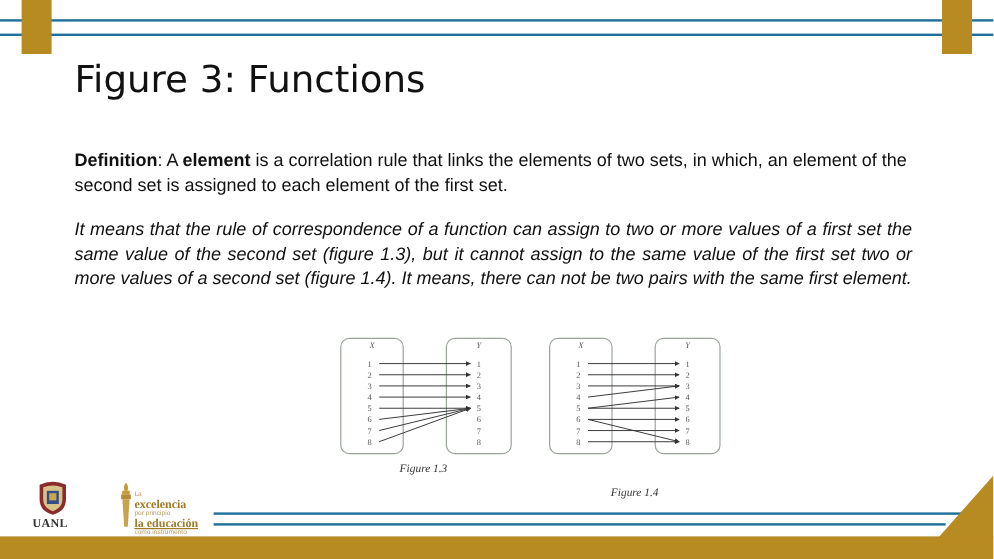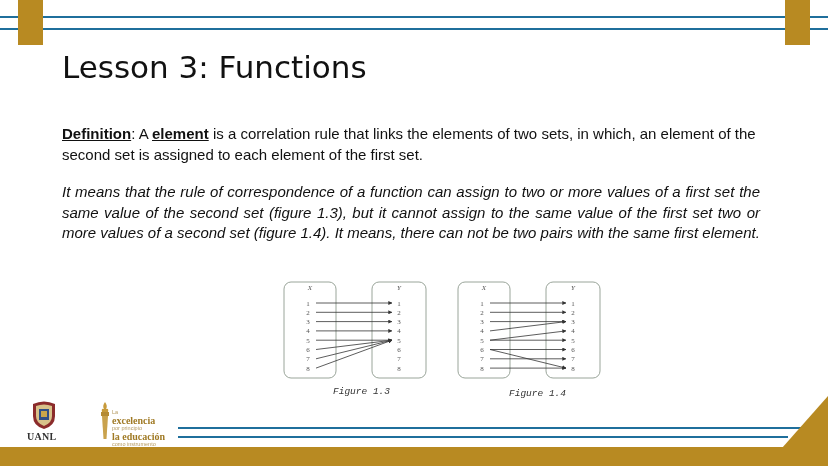--- a/index.html
+++ b/index.html
@@ -15,26 +15,26 @@
     position: absolute; left: 62px; top: 49px;
     font-family: "DejaVu Sans", sans-serif;
     font-size: 31px; color: #111; letter-spacing: 0px;
     white-space: nowrap;
   }
   .para {
     position: absolute; left: 62px; width: 698px;
     font-size: 15px; line-height: 20.5px; color: #111;
   }
   .para.justify { text-align: justify; font-style: italic; }
-  .para b { font-weight: bold; text-decoration: underline; }
+  .para b { font-weight: bold; }
   .figure { position: absolute; }
   .figure svg { display: block; }
   .caption {
     position: absolute; font-size: 9.5px; font-style: italic; color: #333;
-    font-family: Liberation Mono, monospace; white-space: nowrap;
+    font-family: Liberation Serif, serif; white-space: nowrap;
   }
   .uanl-crest {
     position: absolute; left: 30px; top: 400px; width: 28px; height: 30px;
   }
   .uanl-text {
     position: absolute; left: 27px; top: 431px; font-family: Liberation Serif, serif;
     font-size: 10px; font-weight: bold; color: #333; letter-spacing: 0.3px;
   }
   .torch { position: absolute; left: 98px; top: 401px; width: 14px; height: 40px; }
   .motto {
@@ -45,21 +45,21 @@
   .motto .big { font-size: 10px; font-weight: bold; color: #a07a25; }
 </style>
 </head>
 <body>
 
 <div class="hline" style="left:0;top:16px;width:828px;"></div>
 <div class="hline" style="left:0;top:28px;width:828px;"></div>
 <div class="gold" style="left:18px;top:0;width:25px;height:45px;"></div>
 <div class="gold" style="left:785px;top:0;width:25px;height:45px;"></div>
 
-<div class="title">Lesson 3: Functions</div>
+<div class="title">Figure 3: Functions</div>
 
 <div class="para" style="top:124px;">
   <b>Definition</b><span>: A </span><b>element</b><span> is a correlation rule that links the elements of two sets, in which, an element of the second set is assigned to each element of the first set.</span>
 </div>
 
 <div class="para justify" style="top:182px;">It means that the rule of correspondence of a function can assign to two or more values of a first set the same value of the second set (figure 1.3), but it cannot assign to the same value of the first set two or more values of a second set (figure 1.4). It means, there can not be two pairs with the same first element.</div>
 
 <div class="figure" style="left:282px;top:280px;">
   <svg id="fig0" width="148" height="100">
       <defs>
@@ -131,40 +131,40 @@
       <line x1="34" y1="41.6" x2="110" y2="41.6" stroke="#333" stroke-width="0.8" marker-end="url(#ah1)"></line>
       <line x1="34" y1="50.900000000000006" x2="110" y2="41.6" stroke="#333" stroke-width="0.8" marker-end="url(#ah1)"></line>
       <line x1="34" y1="60.2" x2="110" y2="50.900000000000006" stroke="#333" stroke-width="0.8" marker-end="url(#ah1)"></line>
       <line x1="34" y1="60.2" x2="110" y2="60.2" stroke="#333" stroke-width="0.8" marker-end="url(#ah1)"></line>
       <line x1="34" y1="69.5" x2="110" y2="69.5" stroke="#333" stroke-width="0.8" marker-end="url(#ah1)"></line>
       <line x1="34" y1="69.5" x2="110" y2="88.10000000000001" stroke="#333" stroke-width="0.8" marker-end="url(#ah1)"></line>
       <line x1="34" y1="78.80000000000001" x2="110" y2="78.80000000000001" stroke="#333" stroke-width="0.8" marker-end="url(#ah1)"></line>
       <line x1="34" y1="88.10000000000001" x2="110" y2="88.10000000000001" stroke="#333" stroke-width="0.8" marker-end="url(#ah1)"></line>
     </svg>
 </div>
-<div class="caption" style="left:509px;top:388px;">Figure 1.4</div>
+<div class="caption" style="left:509px;top:406px;">Figure 1.4</div>
 
 <svg class="uanl-crest" viewBox="0 0 28 30">
   <path d="M3 4 Q14 -1 25 4 L25 16 Q25 26 14 29 Q3 26 3 16 Z" fill="#8b2b2b"></path>
   <path d="M6 6 Q14 3 22 6 L22 16 Q22 23 14 26 Q6 23 6 16 Z" fill="#d8c28a"></path>
   <rect x="9" y="9" width="10" height="11" fill="#2f4f86"></rect>
   <rect x="11" y="11" width="6" height="6" fill="#c9a64a"></rect>
 </svg>
 <div class="uanl-text">UANL</div>
 
 <svg class="torch" viewBox="0 0 14 40">
   <path d="M7 1 Q10 5 8 8 Q11 7 10 11 L4 11 Q3 7 6 8 Q4 5 7 1 Z" fill="#c79a3a"></path>
   <rect x="3" y="11" width="8" height="4" fill="#b48a34"></rect>
   <path d="M4 15 L10 15 L8.5 38 L5.5 38 Z" fill="#c9a24d"></path>
 </svg>
 <div class="motto">
   <div class="small">La</div>
   <div class="big" style="margin-top:1px;">excelencia</div>
   <div class="small" style="margin-top:1px;">por principio</div>
-  <div class="big" style="margin-top:1px;">la educación</div>
+  <div class="big" style="margin-top:1px;text-decoration:underline;">la educación</div>
   <div class="small" style="margin-top:1px;">como instrumento</div>
 </div>
 
 <div class="hline" style="left:178px;top:427px;width:630px;"></div>
 <div class="hline" style="left:178px;top:436px;width:610px;"></div>
 <div class="gold" style="left:0;top:447px;width:828px;height:19px;"></div>
 <svg style="position:absolute;left:780px;top:396px;" width="48" height="52">
   <polygon points="48,0 48,52 2,52" fill="#b88a22"></polygon>
 </svg>
 

